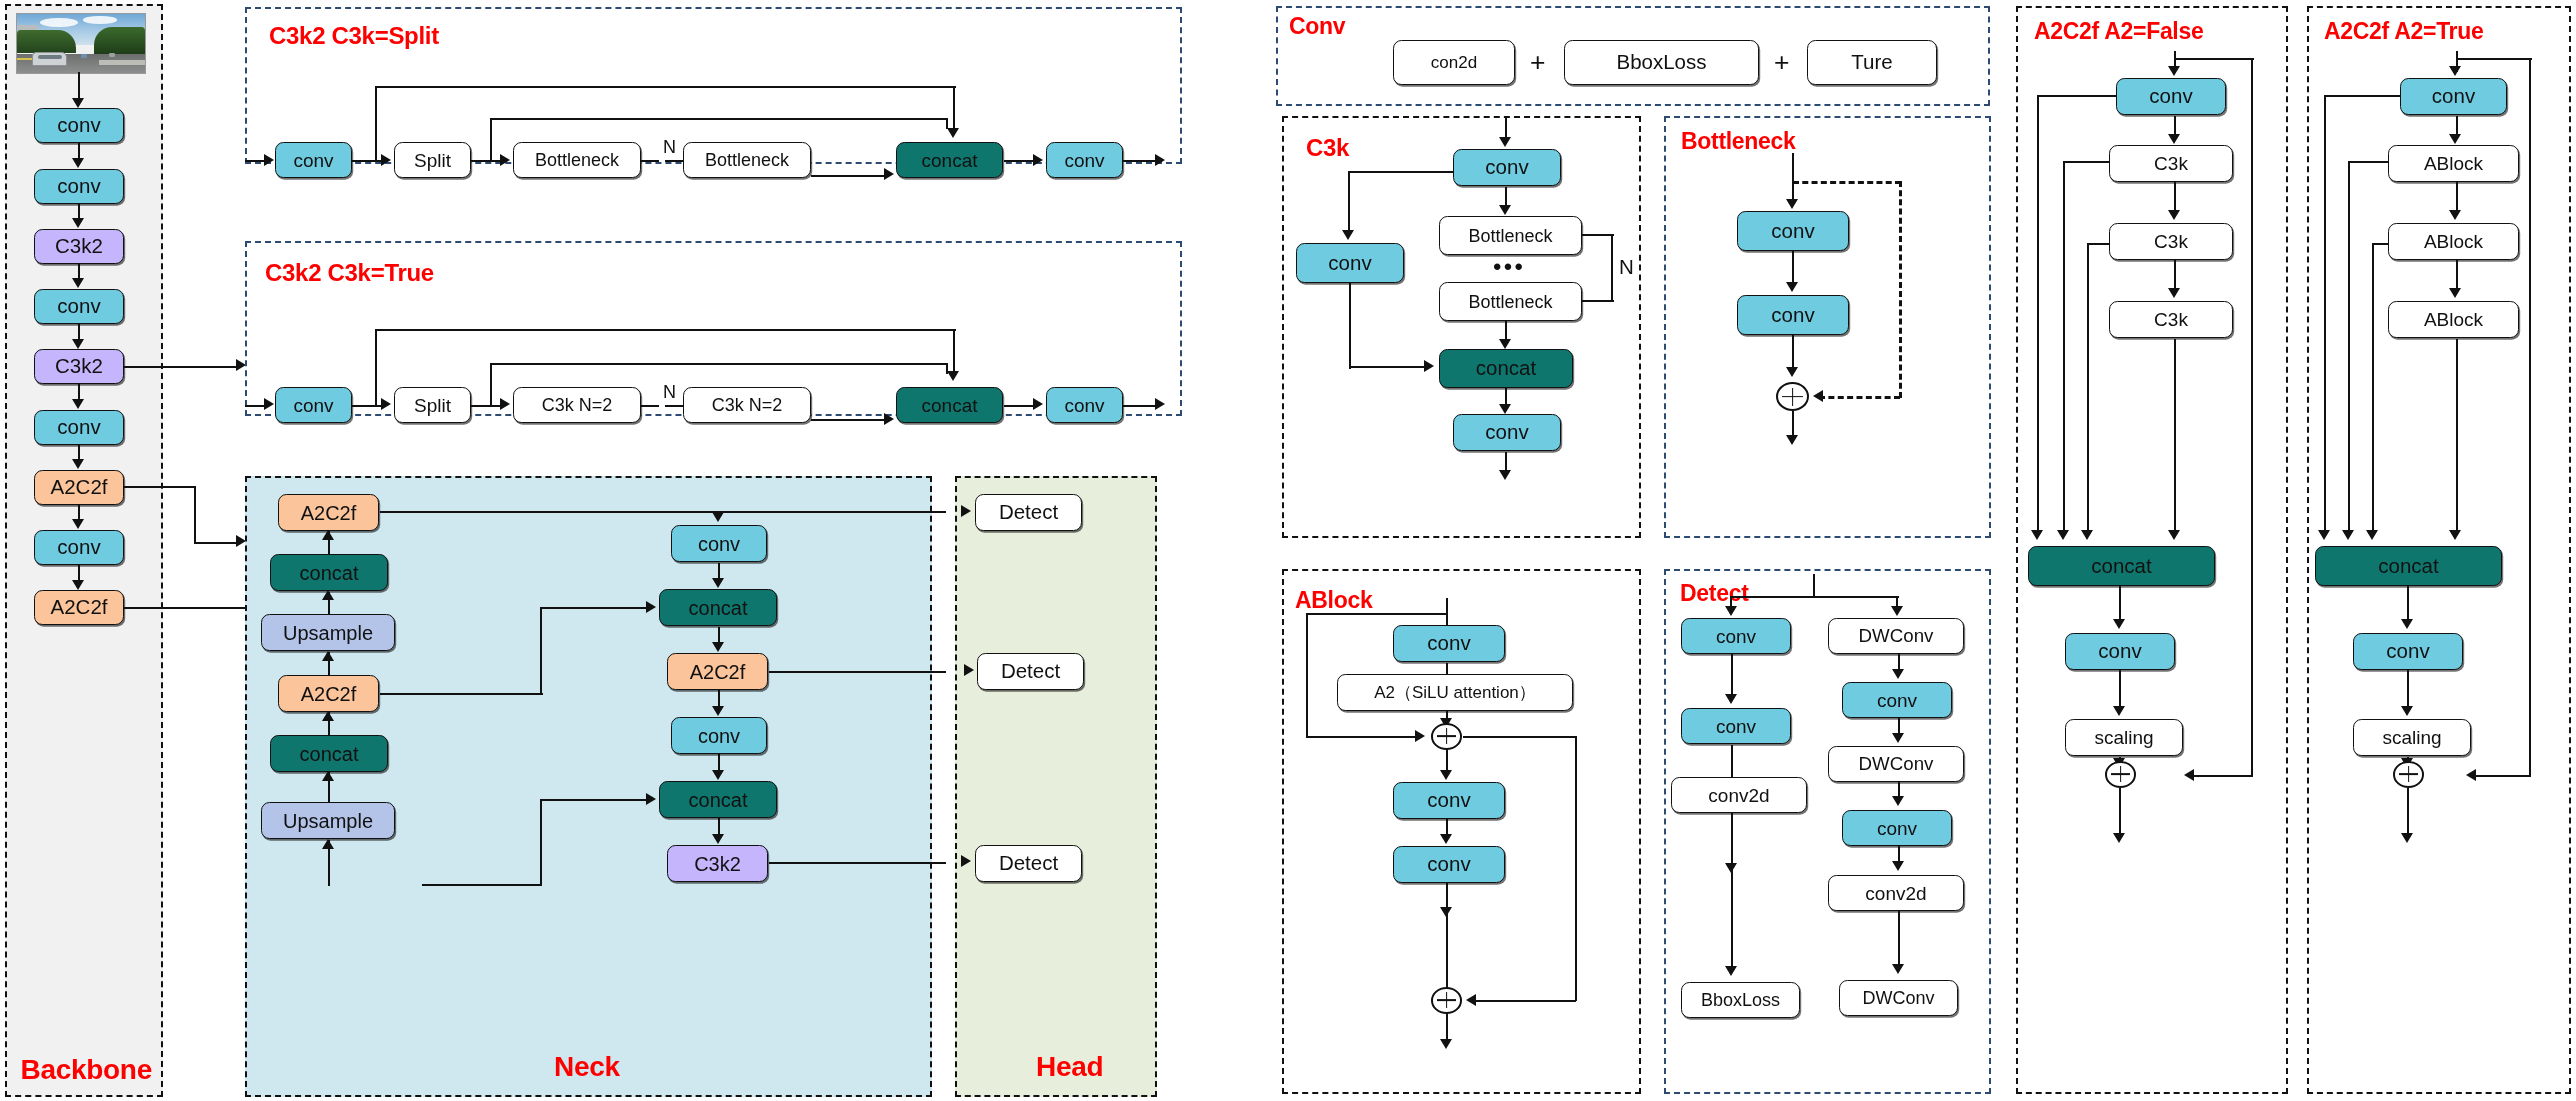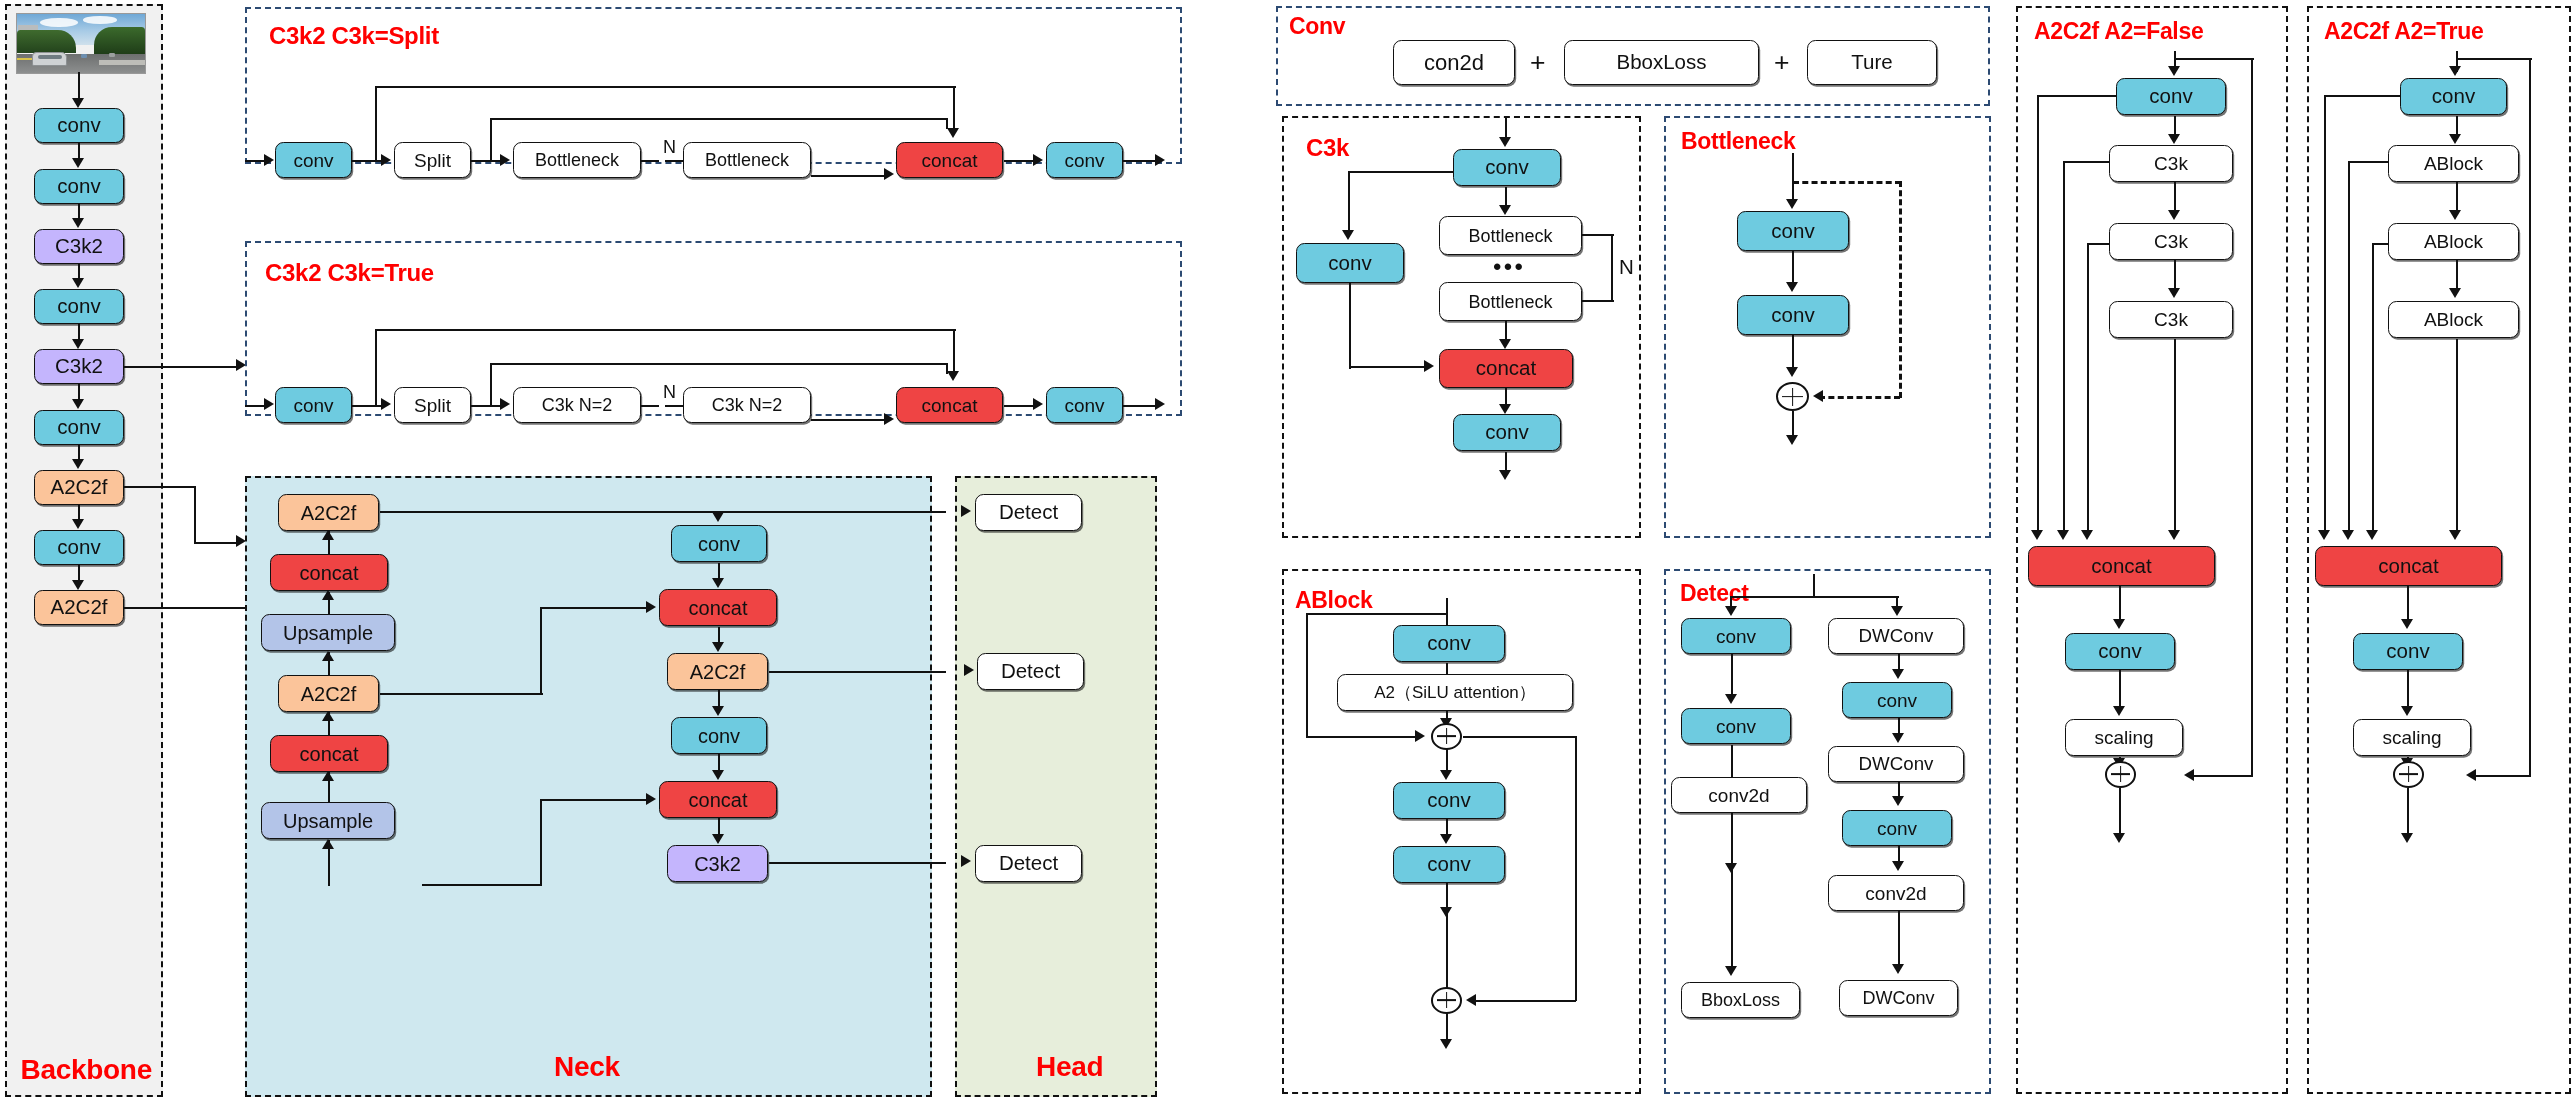--- a/index.html
+++ b/index.html
@@ -13,21 +13,21 @@
   .ptitle{position:absolute;color:#ff0000;font-weight:bold;white-space:nowrap;
           font-family:"Liberation Sans",sans-serif;letter-spacing:-0.3px;}
 
   .node{position:absolute;box-sizing:border-box;display:flex;align-items:center;
         justify-content:center;border:1.8px solid #111;border-radius:8.4px;
         background:#ffffff;color:#111;font-family:"Liberation Sans",sans-serif;
         box-shadow:1.2px 1.8px 0 rgba(0,0,0,.55);text-align:center;line-height:1;}
   .n-conv{background:#6ecbe0;}
   .n-c3k2{background:#c4b5fd;}
   .n-a2c2f{background:#fbc49a;}
-  .n-concat{background:#ef4444;}
+  .n-concat{background:#0f766e;}
   .n-ups{background:#b3c4e8;}
   .n-white{background:#ffffff;}
 
   
   .ln{position:absolute;background:#111;}
   .hl{height:2.4px;}
   .vl{width:2.4px;}
   .dashln-h{position:absolute;height:0;border-top:3px dashed #111;}
   .dashln-v{position:absolute;width:0;border-left:3px dashed #111;}
 
@@ -276,21 +276,21 @@
 
   <div class="arrow a-right" style="left:964px;top:664px;"></div>
   <div class="node n-white" style="left:977px;top:653px;width:107px;height:37px;font-size:20.5px;">Detect</div>
 
   <div class="arrow a-right" style="left:961px;top:855px;"></div>
   <div class="node n-white" style="left:975px;top:845px;width:107px;height:37px;font-size:20.5px;">Detect</div>
 
   <div class="panel dash-blue" style="left:1276px;top:6px;width:714px;height:100px;background:#fff;"></div>
   <div class="ptitle" style="left:1289px;top:13.3px;font-size:23px;">Conv</div>
 
-  <div class="node n-white" style="left:1393px;top:40px;width:122px;height:45px;font-size:22px;">con2d</div>
+  <div class="node n-white" style="left:1393px;top:40px;width:122px;height:45px;font-size:17px;">con2d</div>
   <div class="plusSign" style="left:1530px;top:47px;">+</div>
   <div class="node n-white" style="left:1564px;top:40px;width:195px;height:45px;font-size:20.5px;">BboxLoss</div>
   <div class="plusSign" style="left:1774px;top:47px;">+</div>
   <div class="node n-white" style="left:1807px;top:40px;width:130px;height:45px;font-size:20.5px;">Ture</div>
 
   <div class="panel dash-black" style="left:1282px;top:116px;width:359px;height:422px;background:#fff;"></div>
   <div class="ptitle" style="left:1306px;top:134px;font-size:24px;">C3k</div>
 
   <div class="ln vl" style="left:1505px;top:118px;height:22px;"></div>
   <div class="arrow a-down" style="left:1499px;top:137px;"></div>

